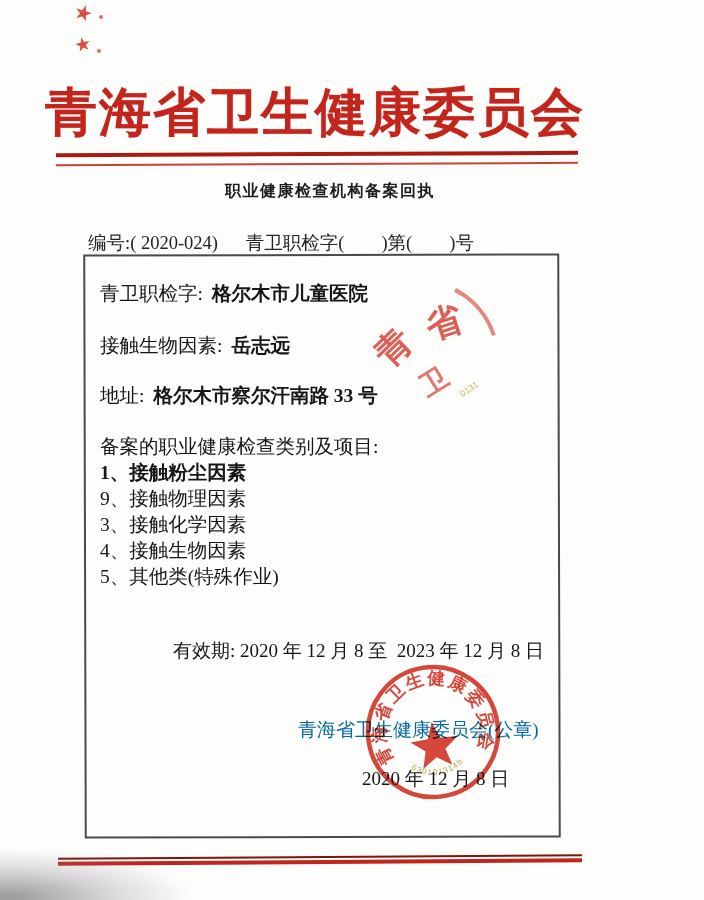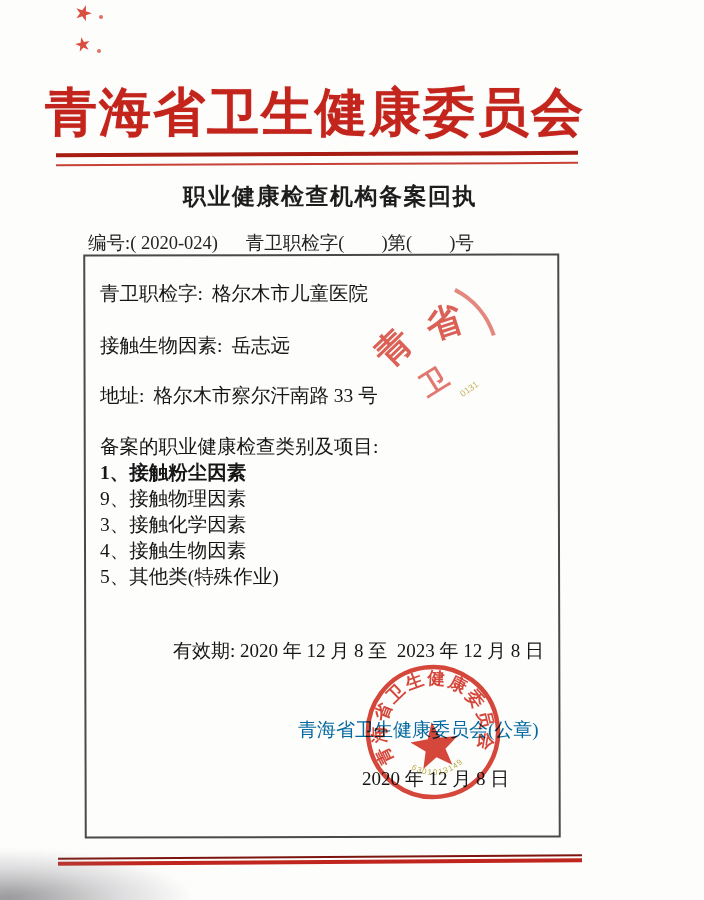--- a/index.html
+++ b/index.html
@@ -7,29 +7,29 @@
         font-family:"Liberation Serif",serif;color:#1b1b1b;}
   .pre{white-space:pre;}
 
   .org-title{position:absolute;left:20px;top:78px;width:590px;text-align:center;
              font-size:52px;font-weight:bold;color:#c3241b;letter-spacing:2px;
              text-shadow:0 0 1px rgba(170,25,18,.45);}
   .red-rule{position:absolute;left:56px;top:152px;width:522px;height:7px;
             border-top:4px solid #a81d13;border-bottom:2px solid #c84238;
             transform:rotate(-0.25deg);}
   .doc-title{position:absolute;left:0;top:181px;width:660px;text-align:center;
-             font-size:23px;font-weight:bold;letter-spacing:1.5px;color:#1d1d1d;
+             font-size:16px;font-weight:bold;letter-spacing:1.5px;color:#1d1d1d;
              font-family:"Liberation Sans",sans-serif;}
   .number-line{position:absolute;left:88px;top:230px;font-size:18.5px;color:#232323;}
 
   .form-box{position:absolute;left:84px;top:254px;width:472px;height:580px;
             border:2px solid #4a4a4a;transform:rotate(-0.15deg);}
 
   .frow{position:absolute;left:100px;font-size:19.5px;color:#161616;}
-  .frow .val{margin-left:9px;}
+  .frow .val{margin-left:9px;font-weight:bold;}
   .cat{position:absolute;left:100px;font-size:19.5px;color:#161616;}
   .validity{position:absolute;left:173px;top:638px;font-size:19px;color:#161616;}
   .seal-caption{position:absolute;left:298px;top:717px;font-size:19px;color:#0369a1;}
   .issue-date{position:absolute;left:362px;top:766px;font-size:19px;color:#161616;}
 
   .seal-svg{position:absolute;left:362px;top:661px;width:142px;height:142px;
             transform:rotate(-8deg);mix-blend-mode:multiply;opacity:.93;}
   .frag-svg{position:absolute;left:380px;top:299px;width:120px;height:112px;
             transform:rotate(-26deg);mix-blend-mode:multiply;opacity:.8;}
 

